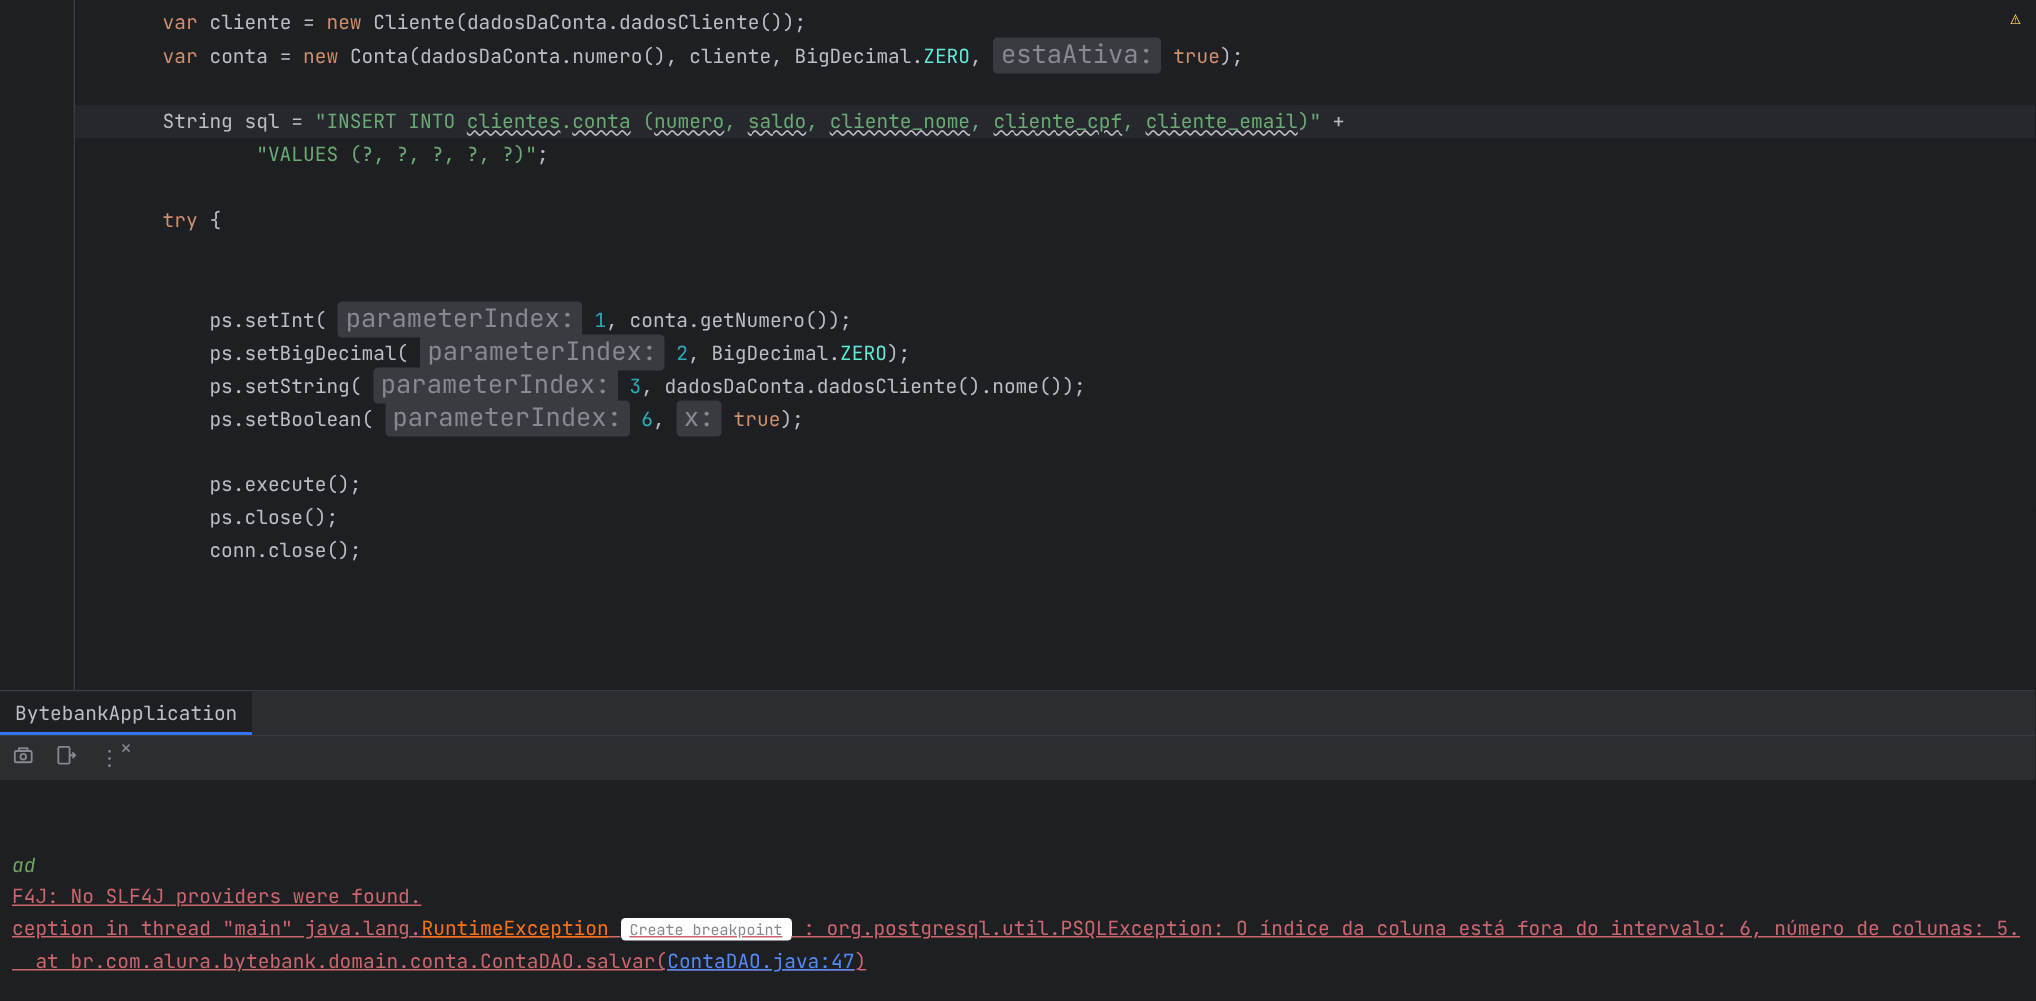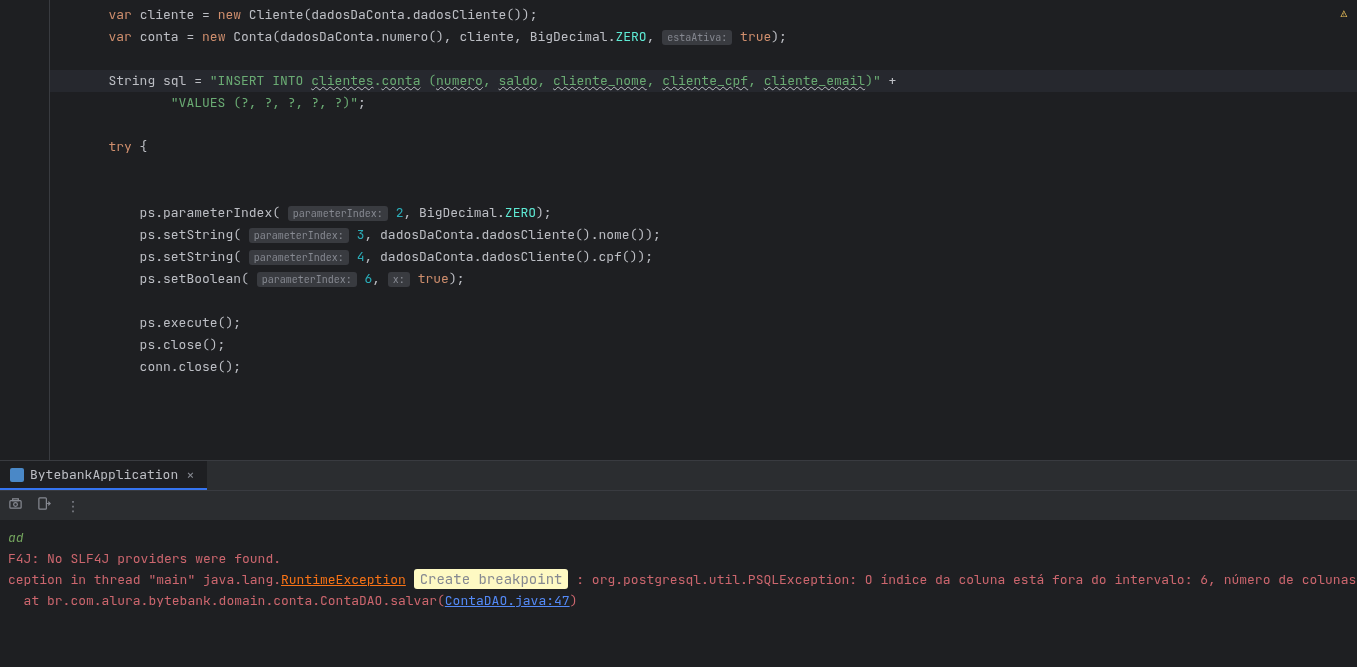--- a/index.html
+++ b/index.html
@@ -40,21 +40,21 @@
     }
     .kw { color: #cf8e6d; }
     .str { color: #6aab73; }
     .num { color: #2aacb8; }
     .static-field { color: #5eead4; }
     .param-hint {
       background: #393b40;
       color: #868991;
       padding: 1px 5px;
       border-radius: 3px;
-      font-size: 10px;
+      font-size: 17px;
     }
     .underline-wavy {
       text-decoration: underline wavy #bcbec4;
       text-decoration-thickness: 1px;
     }
     .warning-icon {
       position: absolute;
       top: 2px;
       right: 10px;
       color: #f2c55c;
@@ -76,20 +76,21 @@
     .tab {
       display: flex;
       align-items: center;
       gap: 6px;
       padding: 0 10px;
       height: 100%;
       color: #bcbec4;
       font-size: 13px;
       border-bottom: 2px solid #3574f0;
       background: #1e1f22;
+      flex-direction: column;
     }
     .tab-icon {
       width: 14px;
       height: 14px;
       background: #4a88c7;
       border-radius: 2px;
     }
     .tab-close {
       color: #868991;
       cursor: pointer;
@@ -112,52 +113,52 @@
     }
     .console-output {
       padding: 6px 8px;
       font-size: 13px;
       line-height: 21px;
       font-family: 'JetBrains Mono', 'Consolas', monospace;
     }
     .console-line {
       white-space: pre;
     }
-    .green-italic { color: #73a35d; font-style: italic; }
-    .red-text { color: #cc666e; }
+    .green-italic { color: #73a35d; font-style: italic; margin-top: 39px; }
+    .red-text { color: #cc666e; text-decoration: underline; }
     .link-blue { color: #548af7; text-decoration: underline; }
     .create-bp {
-      background: #fef9c3;
+      background: #ffffff;
       color: #868991;
       padding: 1px 6px;
       border-radius: 3px;
-      font-size: 14px;
+      font-size: 10px;
     }
     .grey-text { color: #f97316; }
   </style>
 </head>
 <body>
 
 <div class="editor-area">
   <div class="gutter"></div>
   <div class="code-content">
     <span class="warning-icon">⚠</span>
 
     <div class="code-line">   <span class="kw">var</span> <span>cliente</span> = <span class="kw">new</span> <span>Cliente(dadosDaConta.dadosCliente());</span></div>
     <div class="code-line">   <span class="kw">var</span> <span>conta</span> = <span class="kw">new</span> <span>Conta(dadosDaConta.numero(), cliente, BigDecimal.</span><span class="static-field">ZERO</span><span>, </span><span class="param-hint">estaAtiva:</span> <span class="kw">true</span><span>);</span></div>
     <div class="code-line"></div>
     <div class="code-line highlighted">   <span>String sql = </span><span class="str">"INSERT INTO </span><span class="str underline-wavy">clientes</span><span class="str">.</span><span class="str underline-wavy">conta</span><span class="str"> (</span><span class="str underline-wavy">numero</span><span class="str">, </span><span class="str underline-wavy">saldo</span><span class="str">, </span><span class="str underline-wavy">cliente_nome</span><span class="str">, </span><span class="str underline-wavy">cliente_cpf</span><span class="str">, </span><span class="str underline-wavy">cliente_email</span><span class="str">)"</span><span> +</span></div>
     <div class="code-line">           <span class="str">"VALUES (?, ?, ?, ?, ?)"</span><span>;</span></div>
     <div class="code-line"></div>
     <div class="code-line">   <span class="kw">try</span><span> {</span></div>
     <div class="code-line"></div>
     <div class="code-line"></div>
-    <div class="code-line">       <span>ps.parameterIndex(</span> <span class="param-hint">parameterIndex:</span> <span class="num">2</span><span>, BigDecimal.</span><span class="static-field">ZERO</span><span>);</span></div>
+    <div class="code-line">       <span>ps.setInt(</span> <span class="param-hint">parameterIndex:</span> <span class="num">1</span><span>, conta.getNumero());</span></div>
+    <div class="code-line">       <span>ps.setBigDecimal(</span> <span class="param-hint">parameterIndex:</span> <span class="num">2</span><span>, BigDecimal.</span><span class="static-field">ZERO</span><span>);</span></div>
     <div class="code-line">       <span>ps.setString(</span> <span class="param-hint">parameterIndex:</span> <span class="num">3</span><span>, dadosDaConta.dadosCliente().nome());</span></div>
-    <div class="code-line">       <span>ps.setString(</span> <span class="param-hint">parameterIndex:</span> <span class="num">4</span><span>, dadosDaConta.dadosCliente().cpf());</span></div>
     <div class="code-line">       <span>ps.setBoolean(</span> <span class="param-hint">parameterIndex:</span> <span class="num">6</span><span>, </span><span class="param-hint">x:</span> <span class="kw">true</span><span>);</span></div>
     <div class="code-line"></div>
     <div class="code-line">       <span>ps.execute();</span></div>
     <div class="code-line">       <span>ps.close();</span></div>
     <div class="code-line">       <span>conn.close();</span></div>
   </div>
 </div>
 
 <div class="console-panel">
   <div class="tab-bar">

